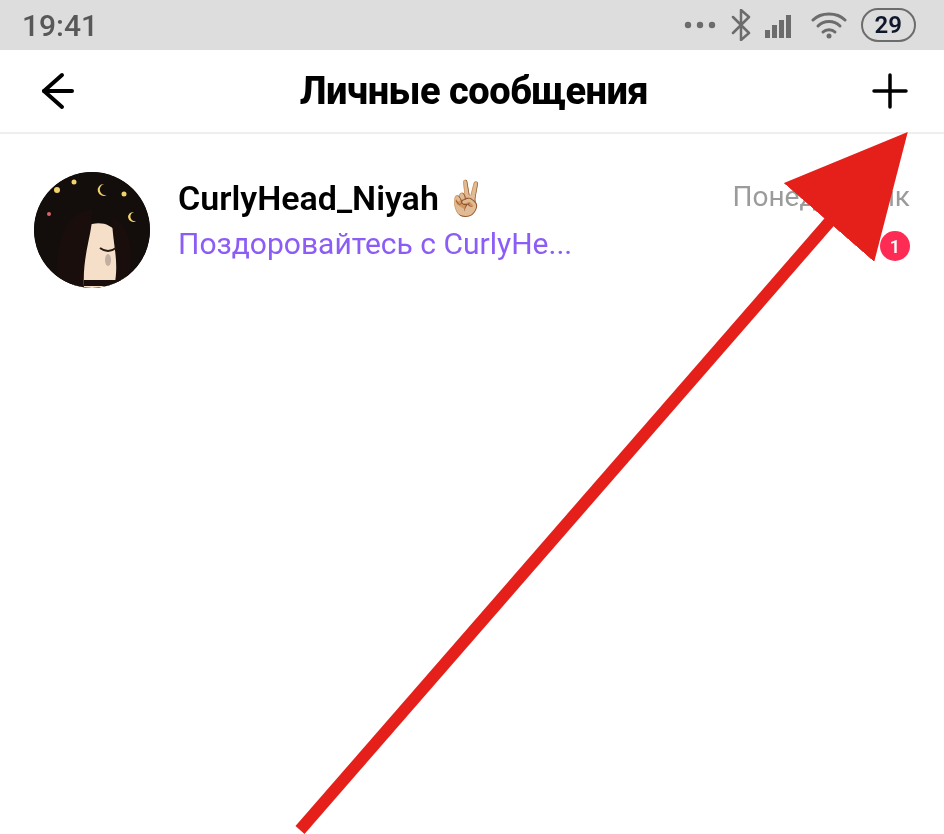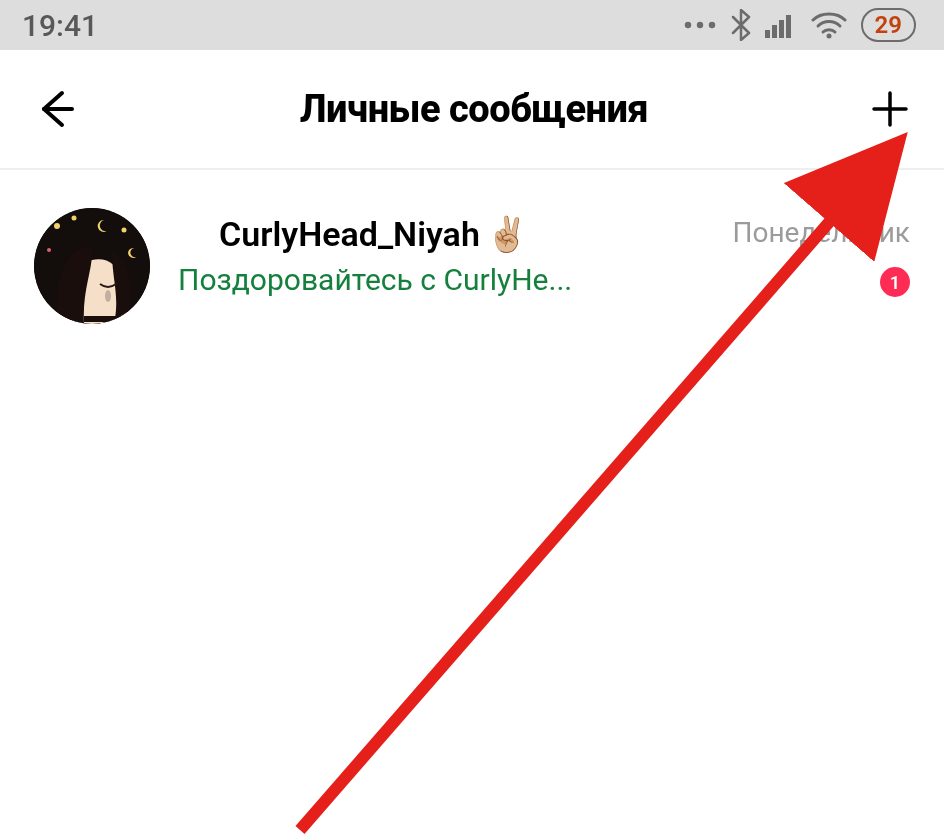--- a/index.html
+++ b/index.html
@@ -28,25 +28,25 @@
       align-items: center;
       gap: 14px;
     }
     .status-icon { display: inline-flex; align-items: center; color:#6c6c6c; }
     .battery-pill {
       border: 2.5px solid #6c6c6c;
       border-radius: 18px;
       padding: 0 12px;
       font-size: 24px;
       font-weight: 600;
-      color:#c2410c;
+      color:#0f172a;
       line-height: 30px;
     }
     .app-header {
-      height: 120px;
+      height: 84px;
       display: flex;
       align-items: center;
       justify-content: space-between;
       padding: 0 34px;
       border-bottom: 2px solid #eeeeee;
       background:#fff;
     }
     .app-header .title {
       font-size: 38px;
       font-weight: 800;
@@ -73,25 +73,24 @@
       box-shadow: inset 0 0 0 2px rgba(0,0,0,0.05);
     }
     .chat-main { flex: 1; min-width: 0; padding-top: 6px;}
     .chat-username {
       font-size: 34px;
       font-weight: 600;
       color: #000;
       display: flex;
       align-items: center;
       gap: 6px;
-      margin-left: 41px;
     }
     .chat-preview {
       font-size: 30px;
-      color: #15803d;
+      color: #8b5cf6;
       margin-top: 8px;
       white-space: nowrap;
       overflow: hidden;
       text-overflow: ellipsis;
     }
     .chat-meta {
       display: flex;
       flex-direction: column;
       align-items: flex-end;
       gap: 18px;

